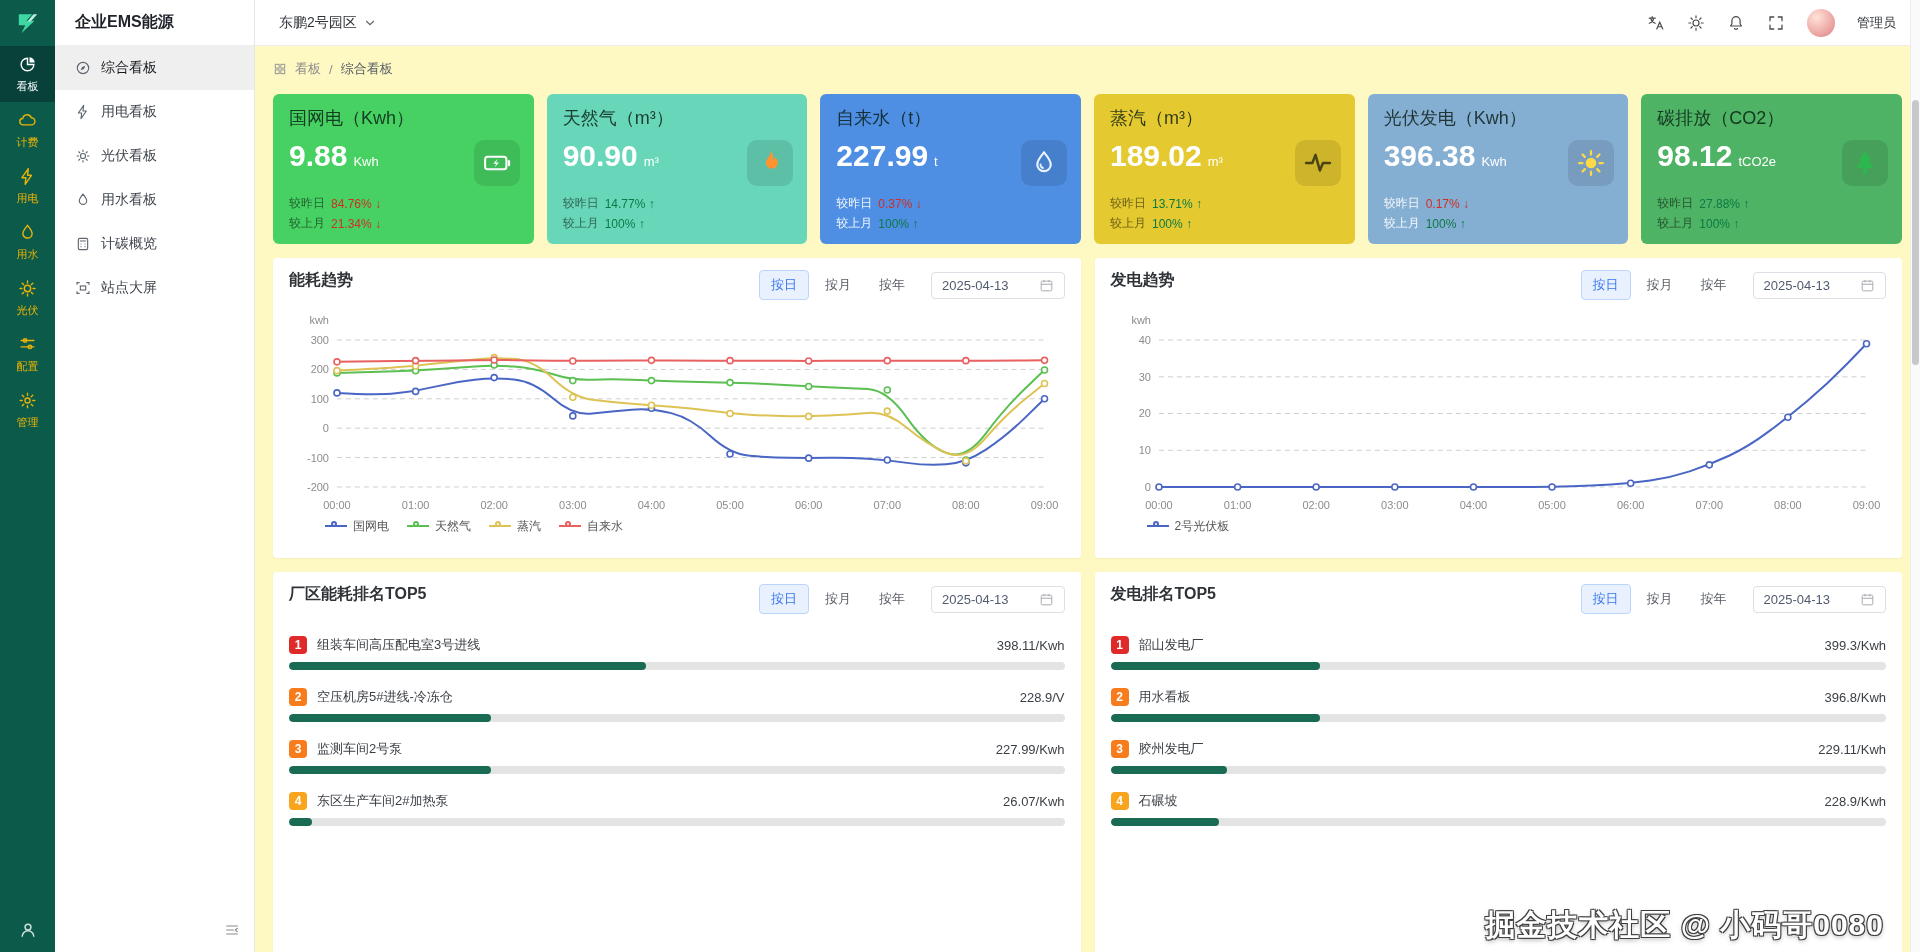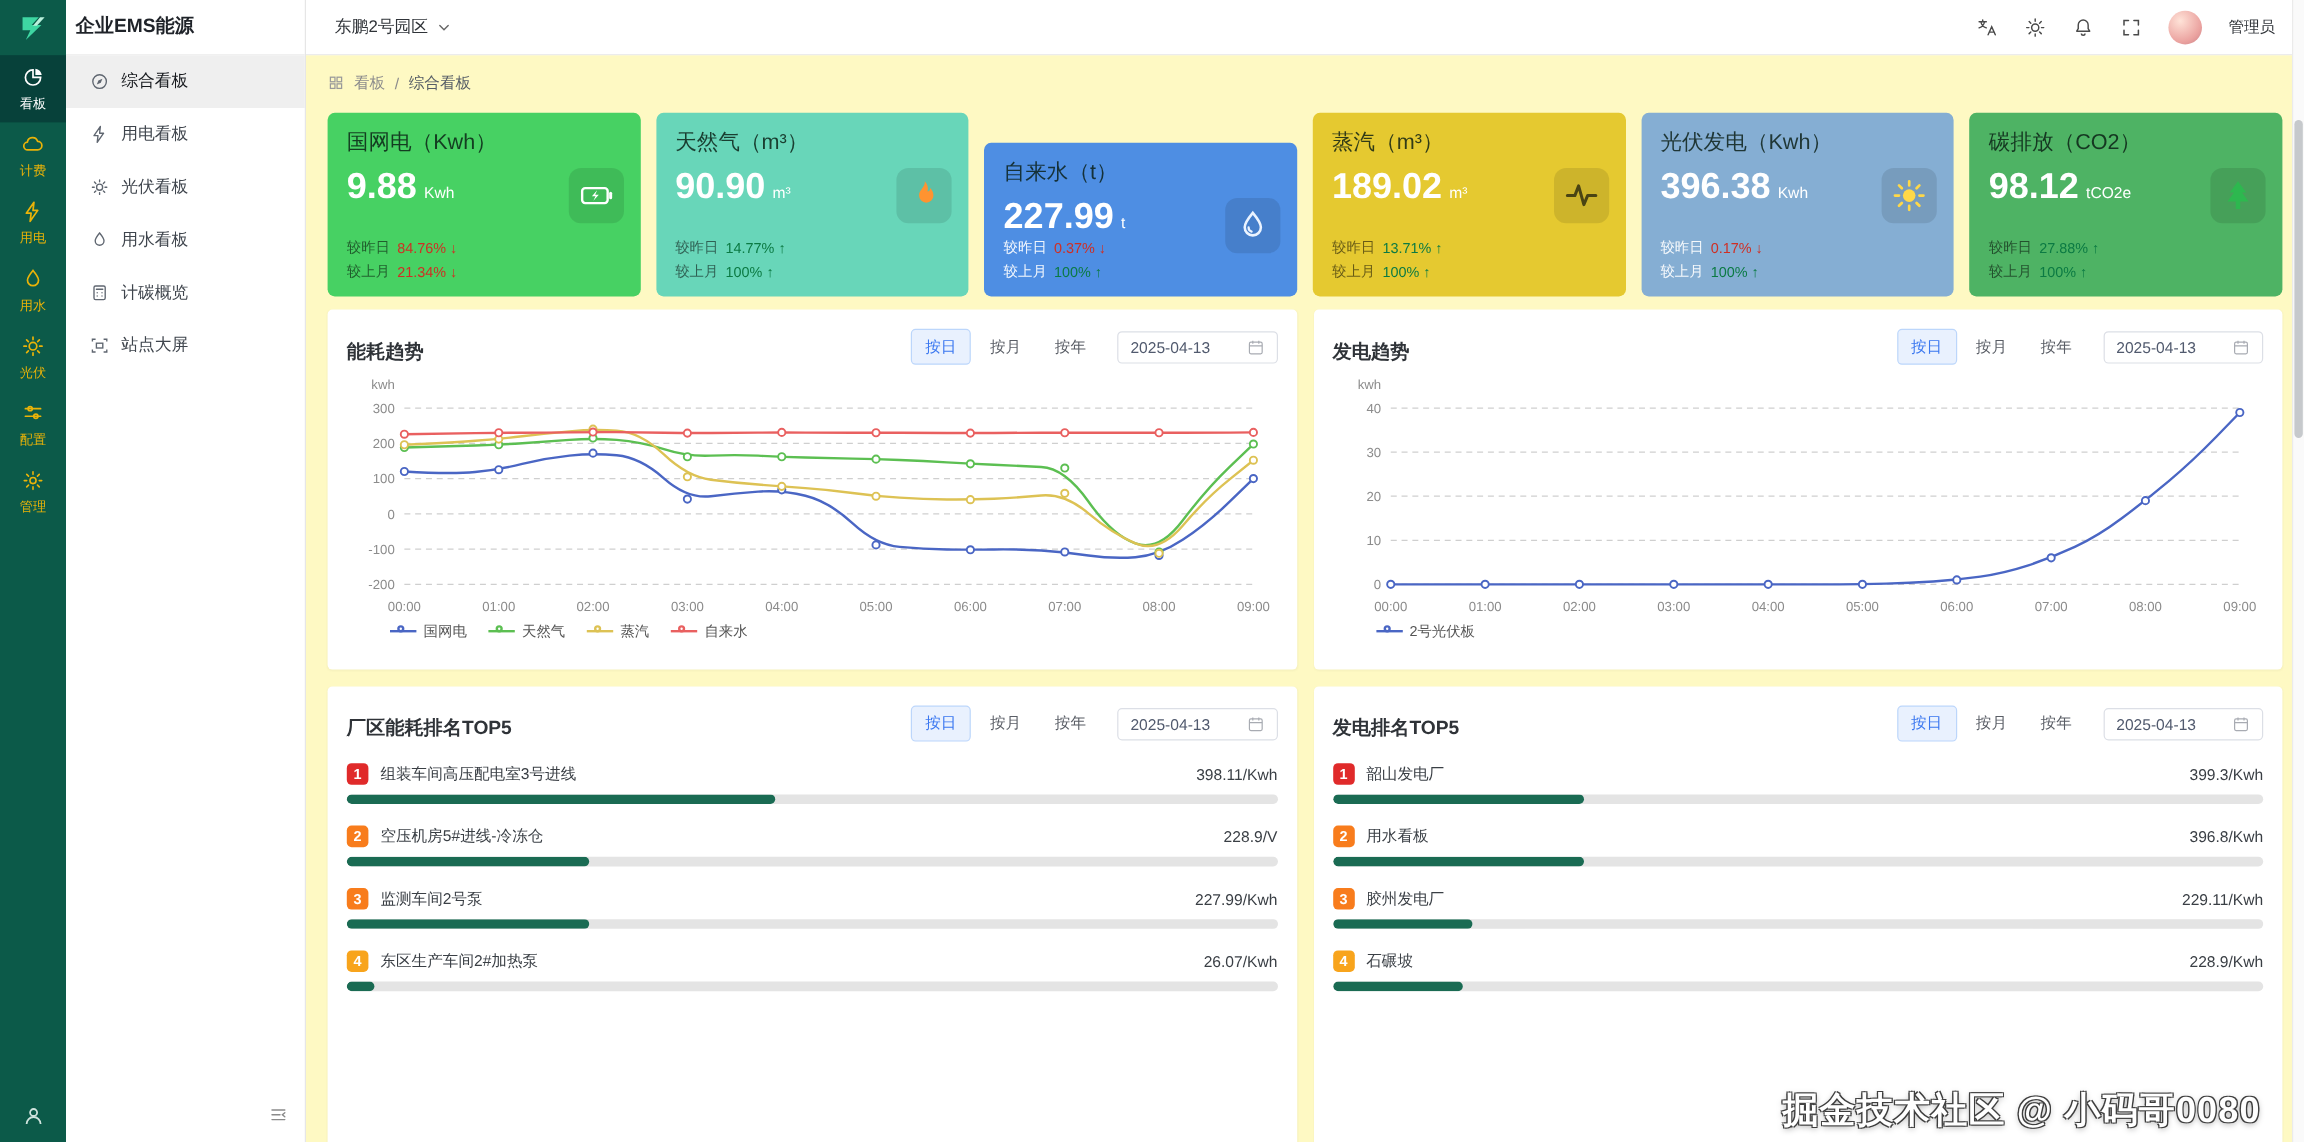--- a/index.html
+++ b/index.html
@@ -16,21 +16,21 @@
   .rail-item{padding:9px 0 8px;display:flex;flex-direction:column;align-items:center;gap:5px;color:#eab308;cursor:pointer}
   .rail-item .ricon{width:19px;height:19px}
   .rlabel{font-size:11px}
   .rail-item.active{background:#07413a;color:#fff}
   .rail-spacer{flex:1}
   .rail-user{display:flex;justify-content:center;padding:12px 0;color:#cfe3dd;cursor:pointer}
   .rail-user .icon{width:20px;height:20px}
 
   
   .sidebar{width:200px;background:#fff;border-right:1px solid #e6e6e6;display:flex;flex-direction:column;flex-shrink:0}
-  .sidebar-title{height:46px;border-bottom:1px solid #f0f0f0;display:flex;align-items:center;padding-left:8px;font-size:16px;font-weight:700;color:#1f2329}
+  .sidebar-title{height:46px;border-bottom:1px solid #f0f0f0;display:flex;align-items:center;padding-left:20px;font-size:16px;font-weight:700;color:#1f2329}
   .menu-item{height:44px;display:flex;align-items:center;gap:10px;padding-left:20px;font-size:14px;color:#3f454d;cursor:pointer}
   .menu-item .icon{width:16px;height:16px;color:#5f6670}
   .menu-item.active{background:#efefef;color:#16191d}
   .sidebar-spacer{flex:1}
   .sidebar-collapse{align-self:flex-end;padding:10px 14px;cursor:pointer}
   .sidebar-collapse .icon{width:16px;height:16px;color:#8a8a8a}
 
   
   .main{flex:1;display:flex;flex-direction:column;min-width:0;background:#fef9c3}
   .topbar{height:46px;background:#fff;border-bottom:1px solid #ececec;display:flex;align-items:center;padding:0 24px;flex-shrink:0}
@@ -64,21 +64,21 @@
   .kpi-icon{position:absolute;right:14px;top:46px;width:46px;height:46px;background:rgba(0,0,0,.10);border-radius:10px;display:flex;align-items:center;justify-content:center}
   .kpi-icon svg{width:30px;height:30px}
 
   
   .row{display:flex;gap:14px;flex-shrink:0}
   .row .panel{flex:1;min-width:0}
   .panel{background:#fff;border-radius:4px;padding:12px 16px;box-shadow:0 1px 2px rgba(0,0,0,.04)}
   .row.charts .panel{height:300px}
   .row.ranks .panel{height:393px}
   .row.bottom .panel{height:140px}
-  .panel-head{display:flex;align-items:flex-end;height:34px}
+  .panel-head{display:flex;align-items:flex-start;height:34px}
   .panel-title{font-size:16px;font-weight:700;color:#2f3338;flex:1}
   .controls{display:flex;align-items:center}
   .tabs{display:flex;gap:4px}
   .tab{padding:5px 11px;font-size:13px;color:#5a5e66;border:1px solid transparent;border-radius:4px;background:#fff;cursor:pointer;font-family:inherit}
   .tab.active{color:#3a77f0;background:#e9f1fe;border-color:#bcd6fb}
   .datebox{margin-left:14px;display:flex;align-items:center;gap:30px;border:1px solid #dcdfe6;border-radius:4px;padding:5px 10px;font-size:13px;color:#515a6e;cursor:pointer}
   .datebox .icon{width:15px;height:15px}
 
   .chart{width:100%;height:205px;margin-top:6px;display:block}
   .legend{display:flex;align-items:center;gap:18px;padding-left:36px;font-size:12px;color:#555;height:22px}
@@ -354,21 +354,21 @@
               <div class="kpi-stat">
     <span class="stat-label">较昨日</span>
     <span class="stat-value up">14.77% ↑</span>
   </div>
               <div class="kpi-stat">
     <span class="stat-label">较上月</span>
     <span class="stat-value up">100% ↑</span>
   </div>
             </div>
   </div>
-          <div class="kpi tone-light" style="background: rgb(78, 142, 227); margin-top: 25px;">
+          <div class="kpi tone-light" style="background: rgb(78, 142, 227);">
     <div class="kpi-title">自来水（t）</div>
     <div class="kpi-valueline">
       <span class="kpi-value">227.99</span>
       <span class="kpi-unit">t</span>
     </div>
     <span class="kpi-icon icon">
               <svg viewBox="0 0 24 24">
                 <path d="M12 3.5c3 3.6 5.4 6.6 5.4 9.6a5.4 5.4 0 0 1-10.8 0c0-3 2.4-6 5.4-9.6z" fill="none" stroke="#eaf3ff" stroke-width="1.7"></path>
                 <path d="M9.2 13.2a2.8 2.8 0 0 0 2 2.8" stroke="#eaf3ff" fill="none" stroke-width="1.5" stroke-linecap="round"></path>
               </svg>

